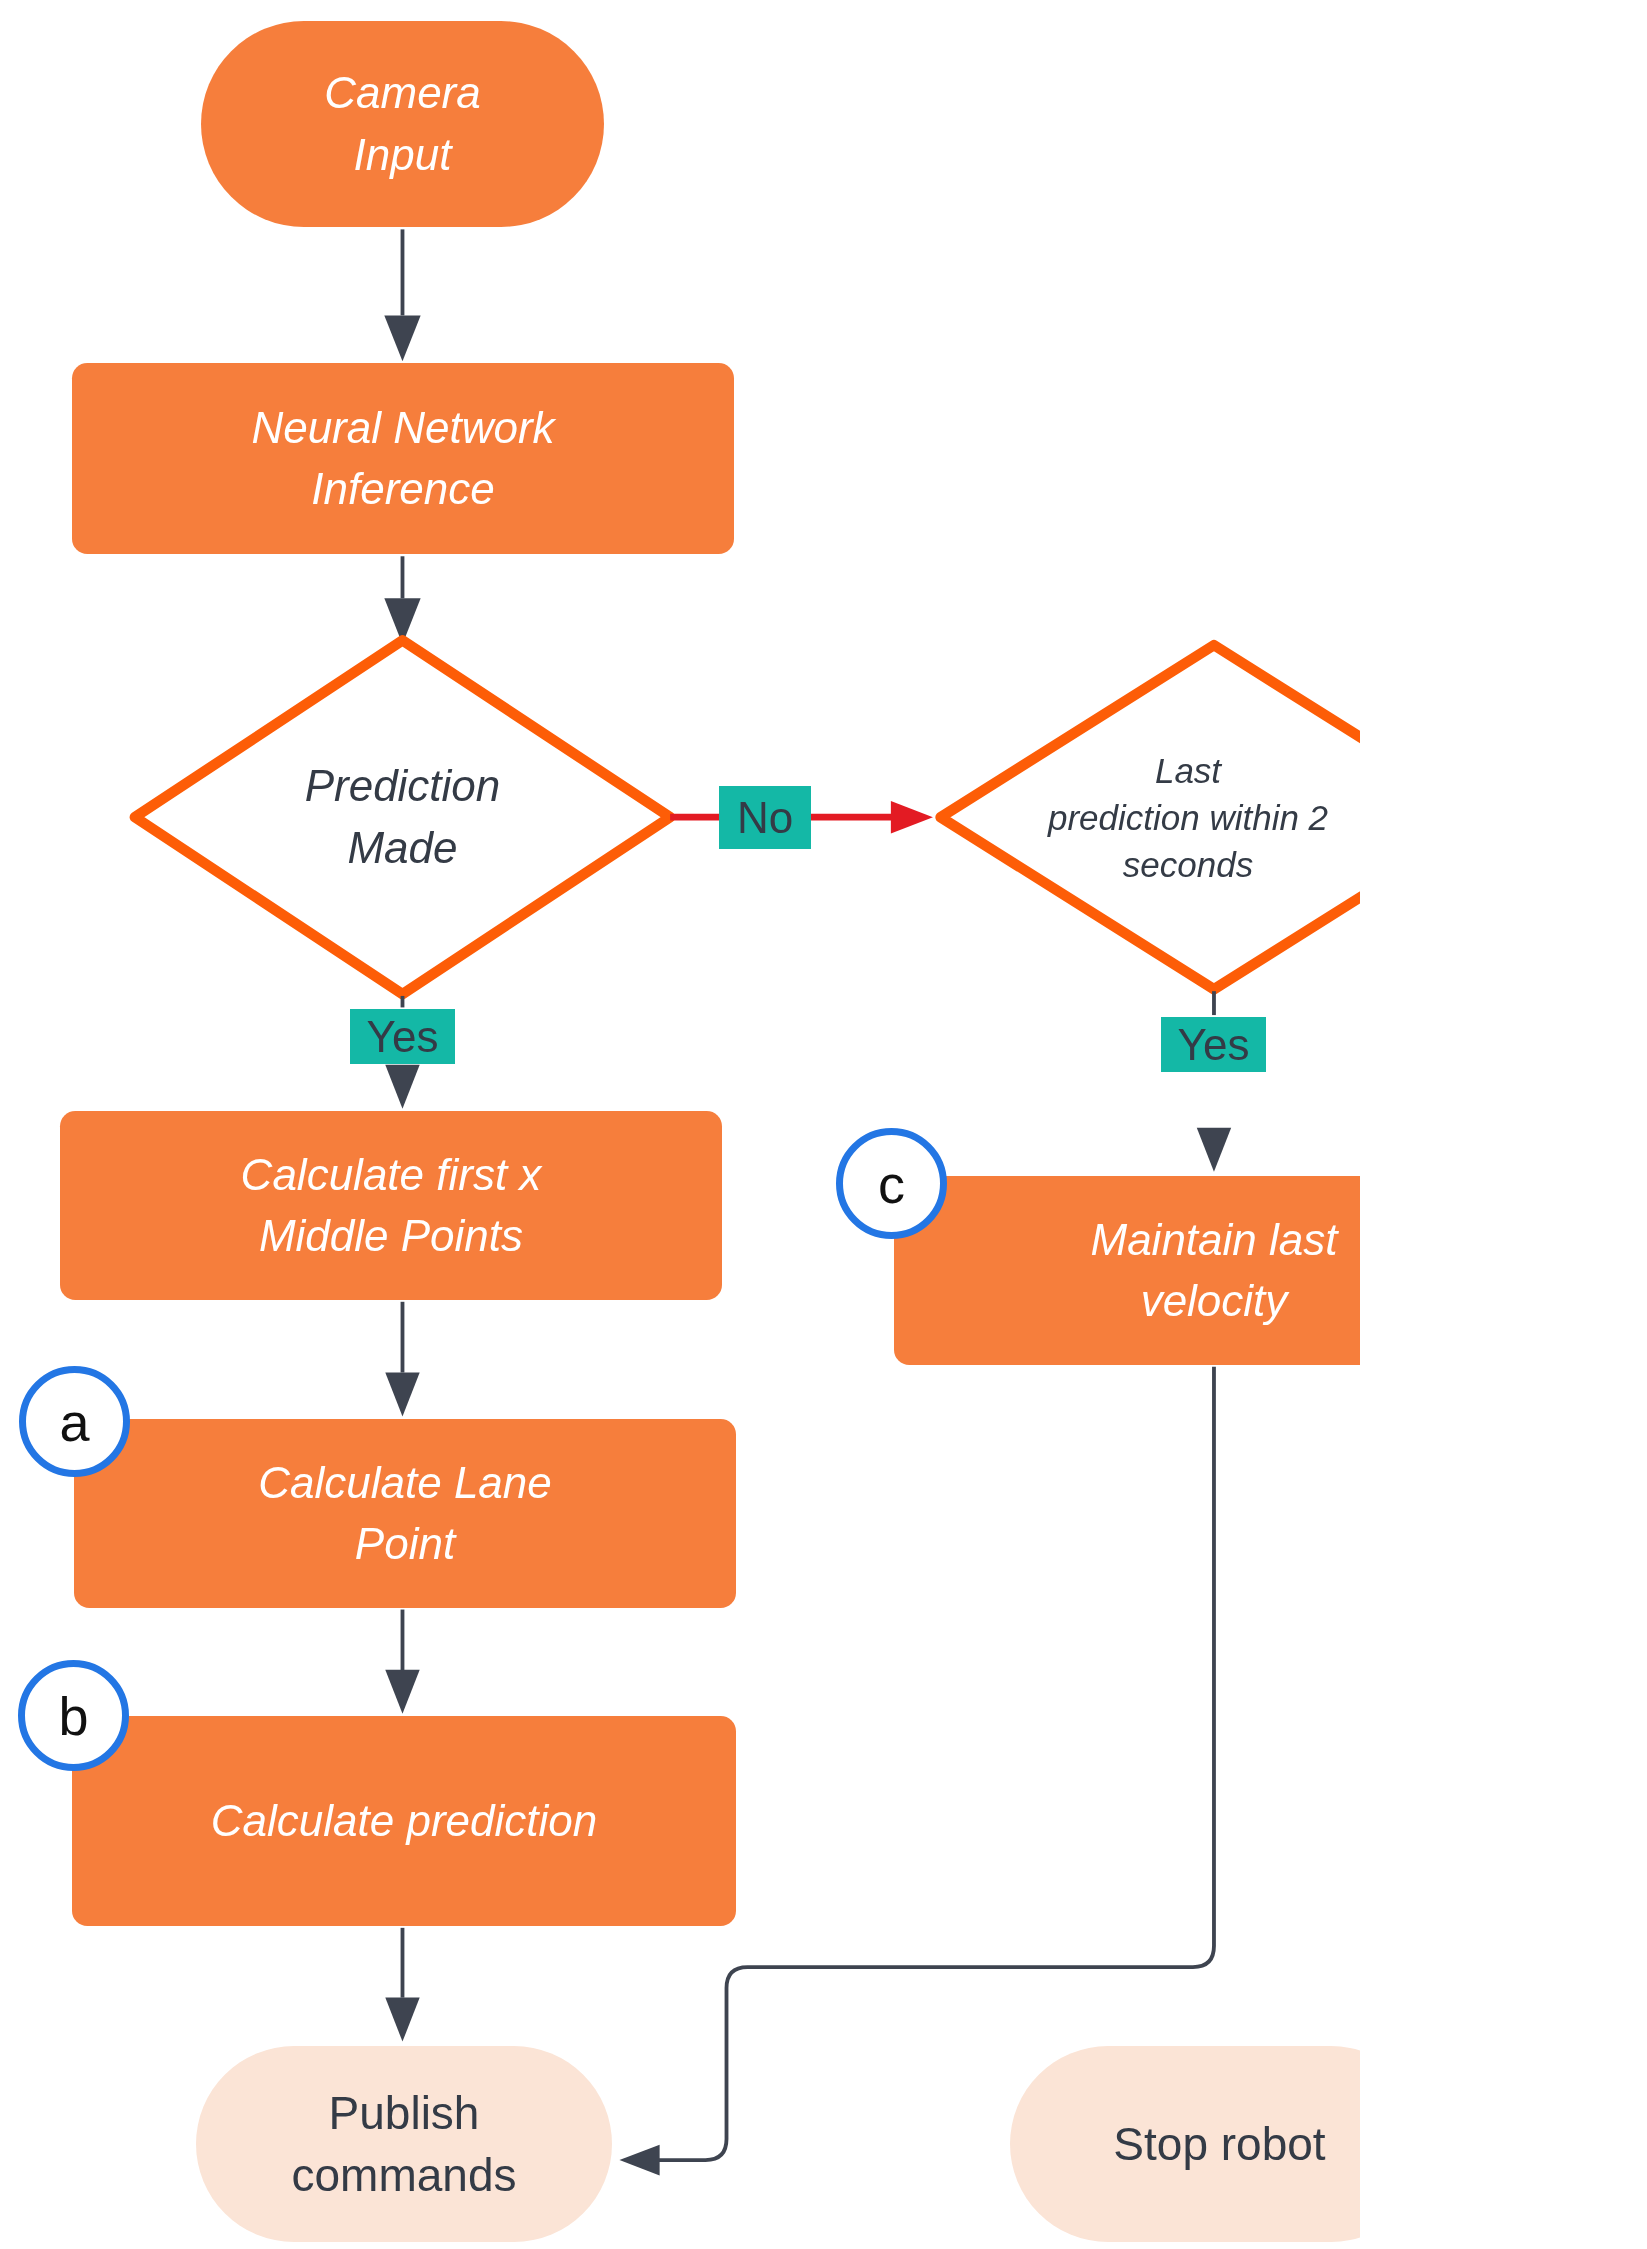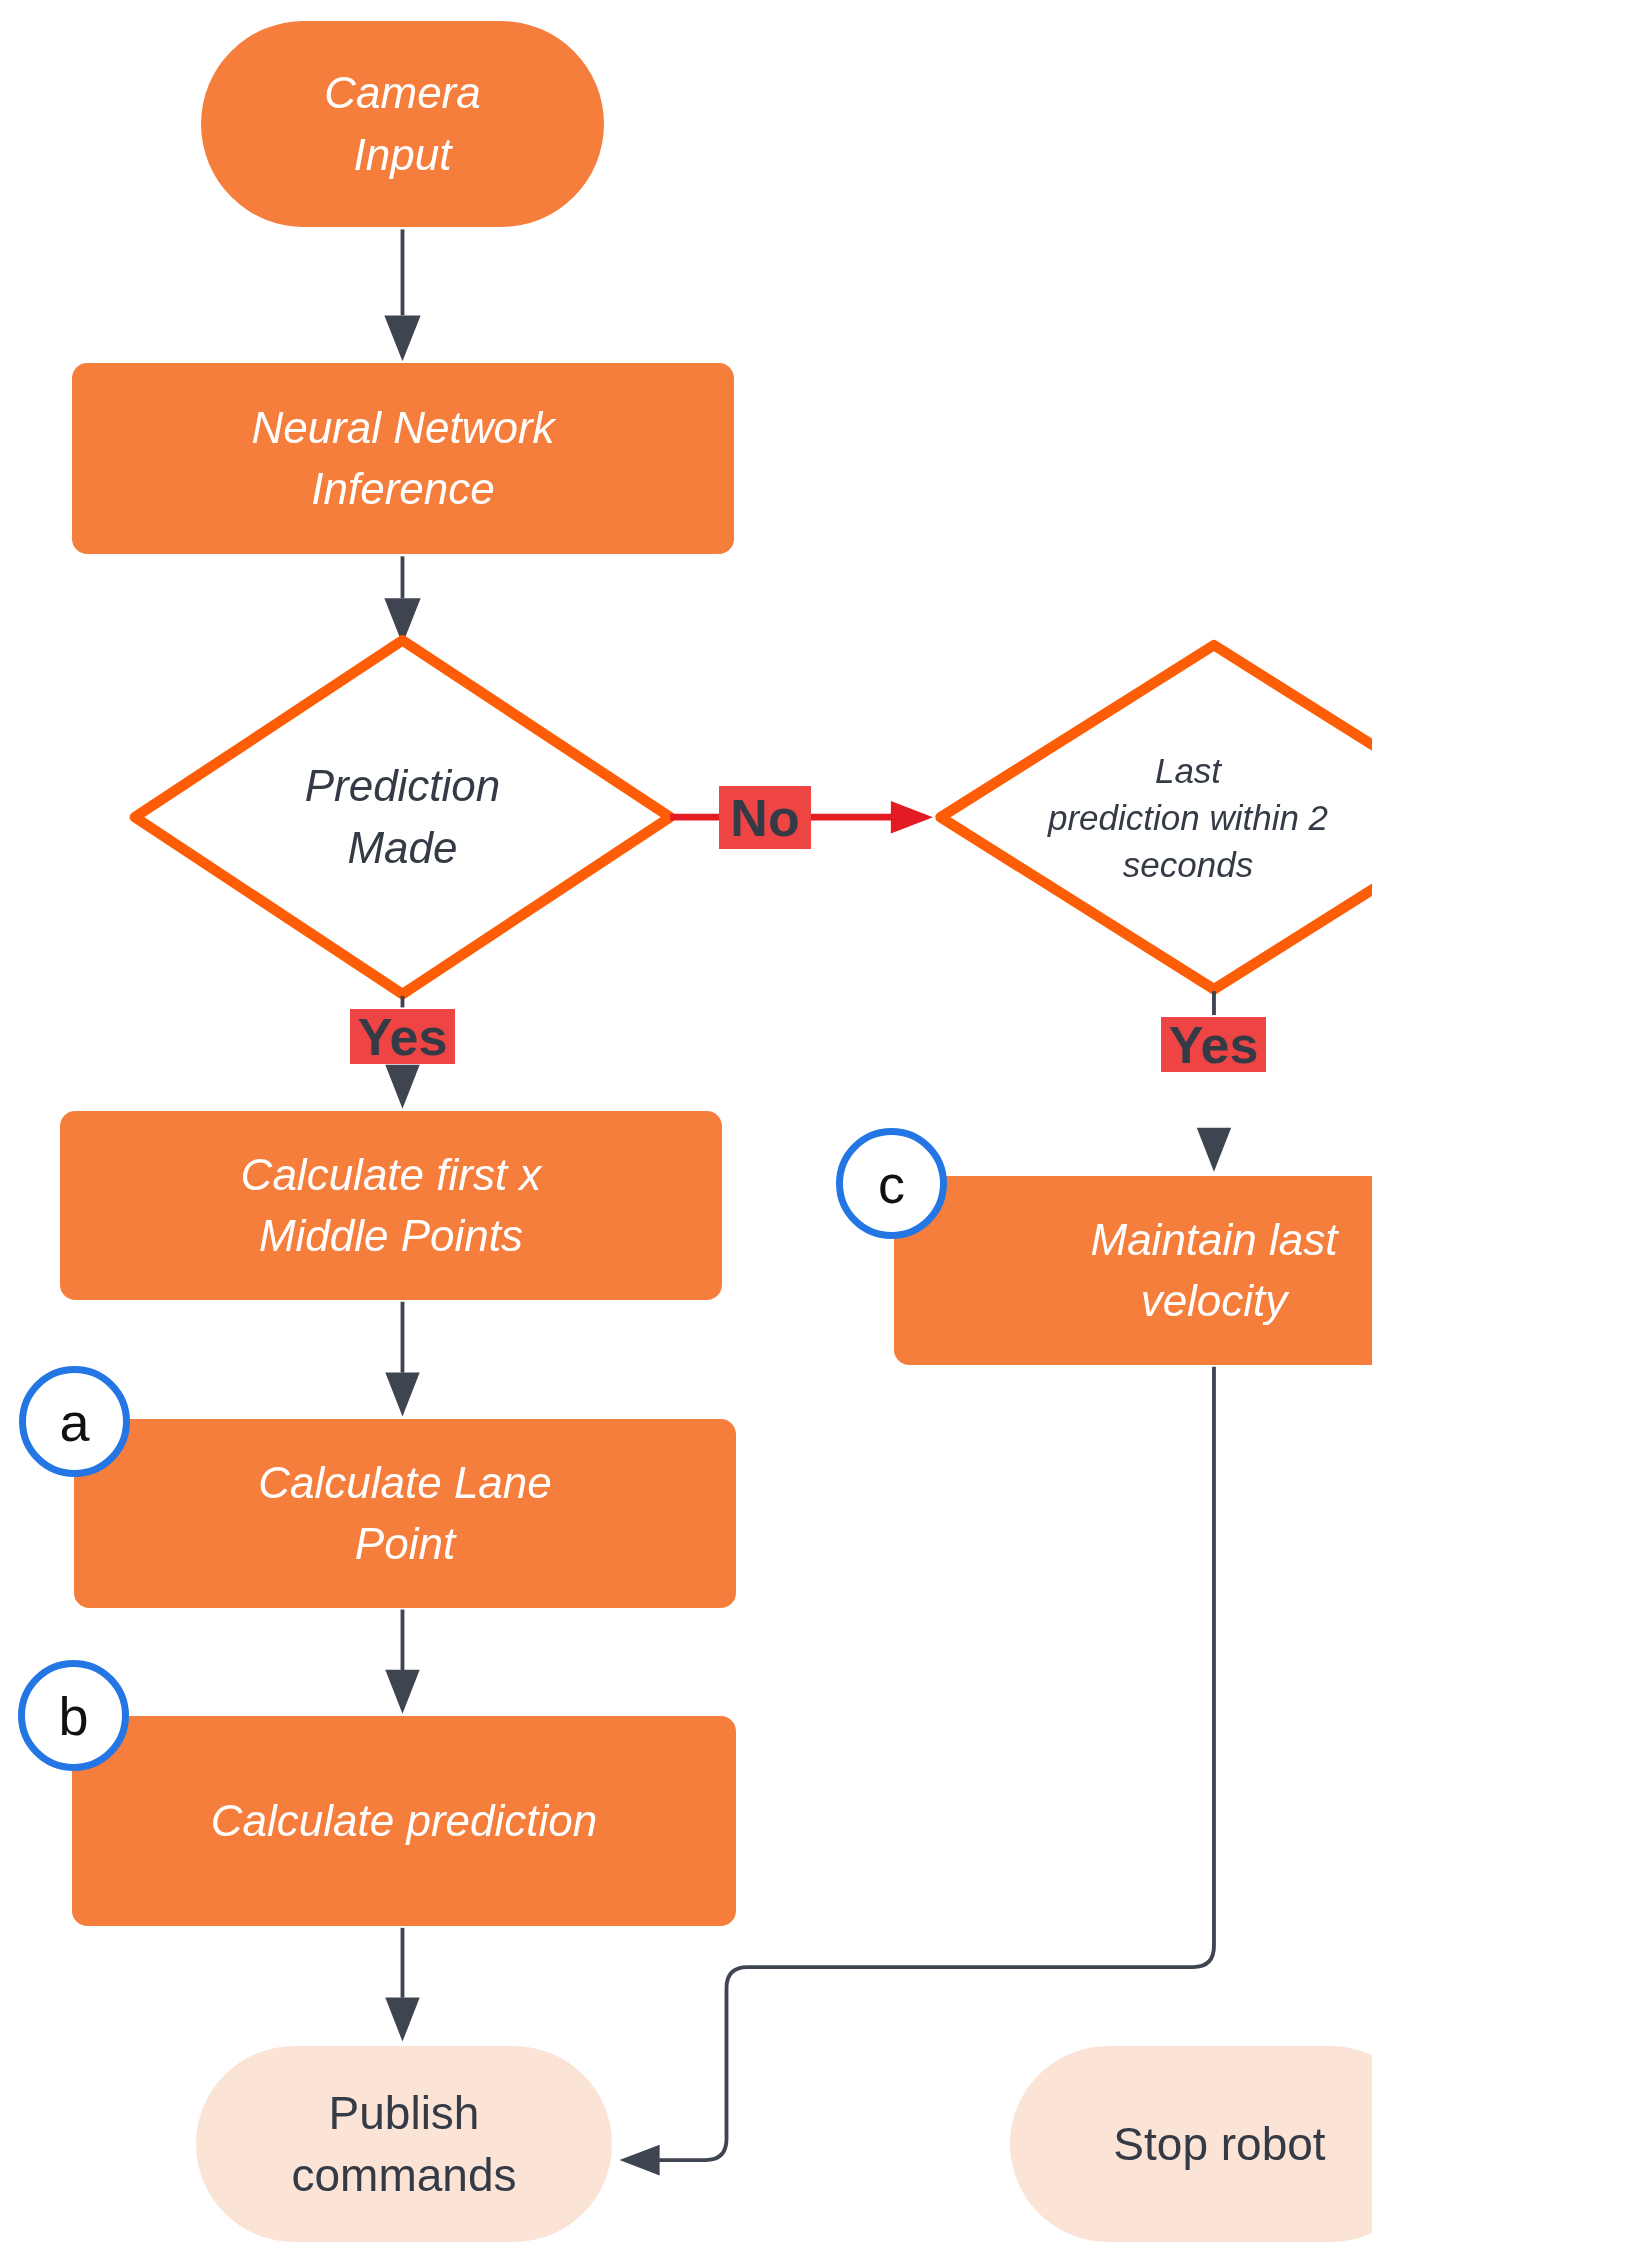--- a/index.html
+++ b/index.html
@@ -2,21 +2,20 @@
 <html style="--orange-fill: #F67E3C; --diamond-border: #FD5D07; --red-line: #E31B23; --slate-line: #3E4450; --peach-fill: #FBE4D6; --badge-border: #2376E4; --badge-letter: #111111; --dark-text: #343B46; --node-text: #FFFFFF;"><head>
 <meta charset="utf-8">
 <style>
   html,body{margin:0;padding:0;background:#ffffff;}
   .canvas{
     position:relative;
     width:1360px;height:2249px;
     background:#ffffff;
     font-family:"Liberation Sans", sans-serif;
     overflow:hidden;
-    padding-left:12px;
   }
   svg.wires{position:absolute;left:0;top:0;width:1648px;height:2249px;}
 
   .wire-slate{stroke:var(--slate-line);stroke-width:4;fill:none;}
   .wire-red{stroke:var(--red-line);stroke-width:7;fill:none;}
   .head-slate{fill:var(--slate-line);stroke:none;}
   .head-red{fill:var(--red-line);stroke:none;}
   .diamond-shape{fill:#ffffff;stroke:var(--diamond-border);stroke-width:11;stroke-linejoin:round;}
 
   .node{
@@ -49,23 +48,23 @@
   .diamond-label{
     position:absolute;
     display:flex;align-items:center;justify-content:center;
     text-align:center;white-space:pre-line;
     color:var(--dark-text);
     font-style:italic;
   }
   .edge-label{
     position:absolute;
     display:flex;align-items:center;justify-content:center;
-    font-weight:bold;font-size:52px;
+    font-weight:normal;font-size:44px;
     color:var(--dark-text);
-    background:#ef4444;
+    background:#14b8a6;
   }
   .badge{
     position:absolute;
     width:111px;height:111px;
     border-radius:50%;
     background:#ffffff;
     border:7.6px solid var(--badge-border);
     box-sizing:border-box;
     display:flex;align-items:center;justify-content:center;
     font-size:54px;color:var(--badge-letter);

